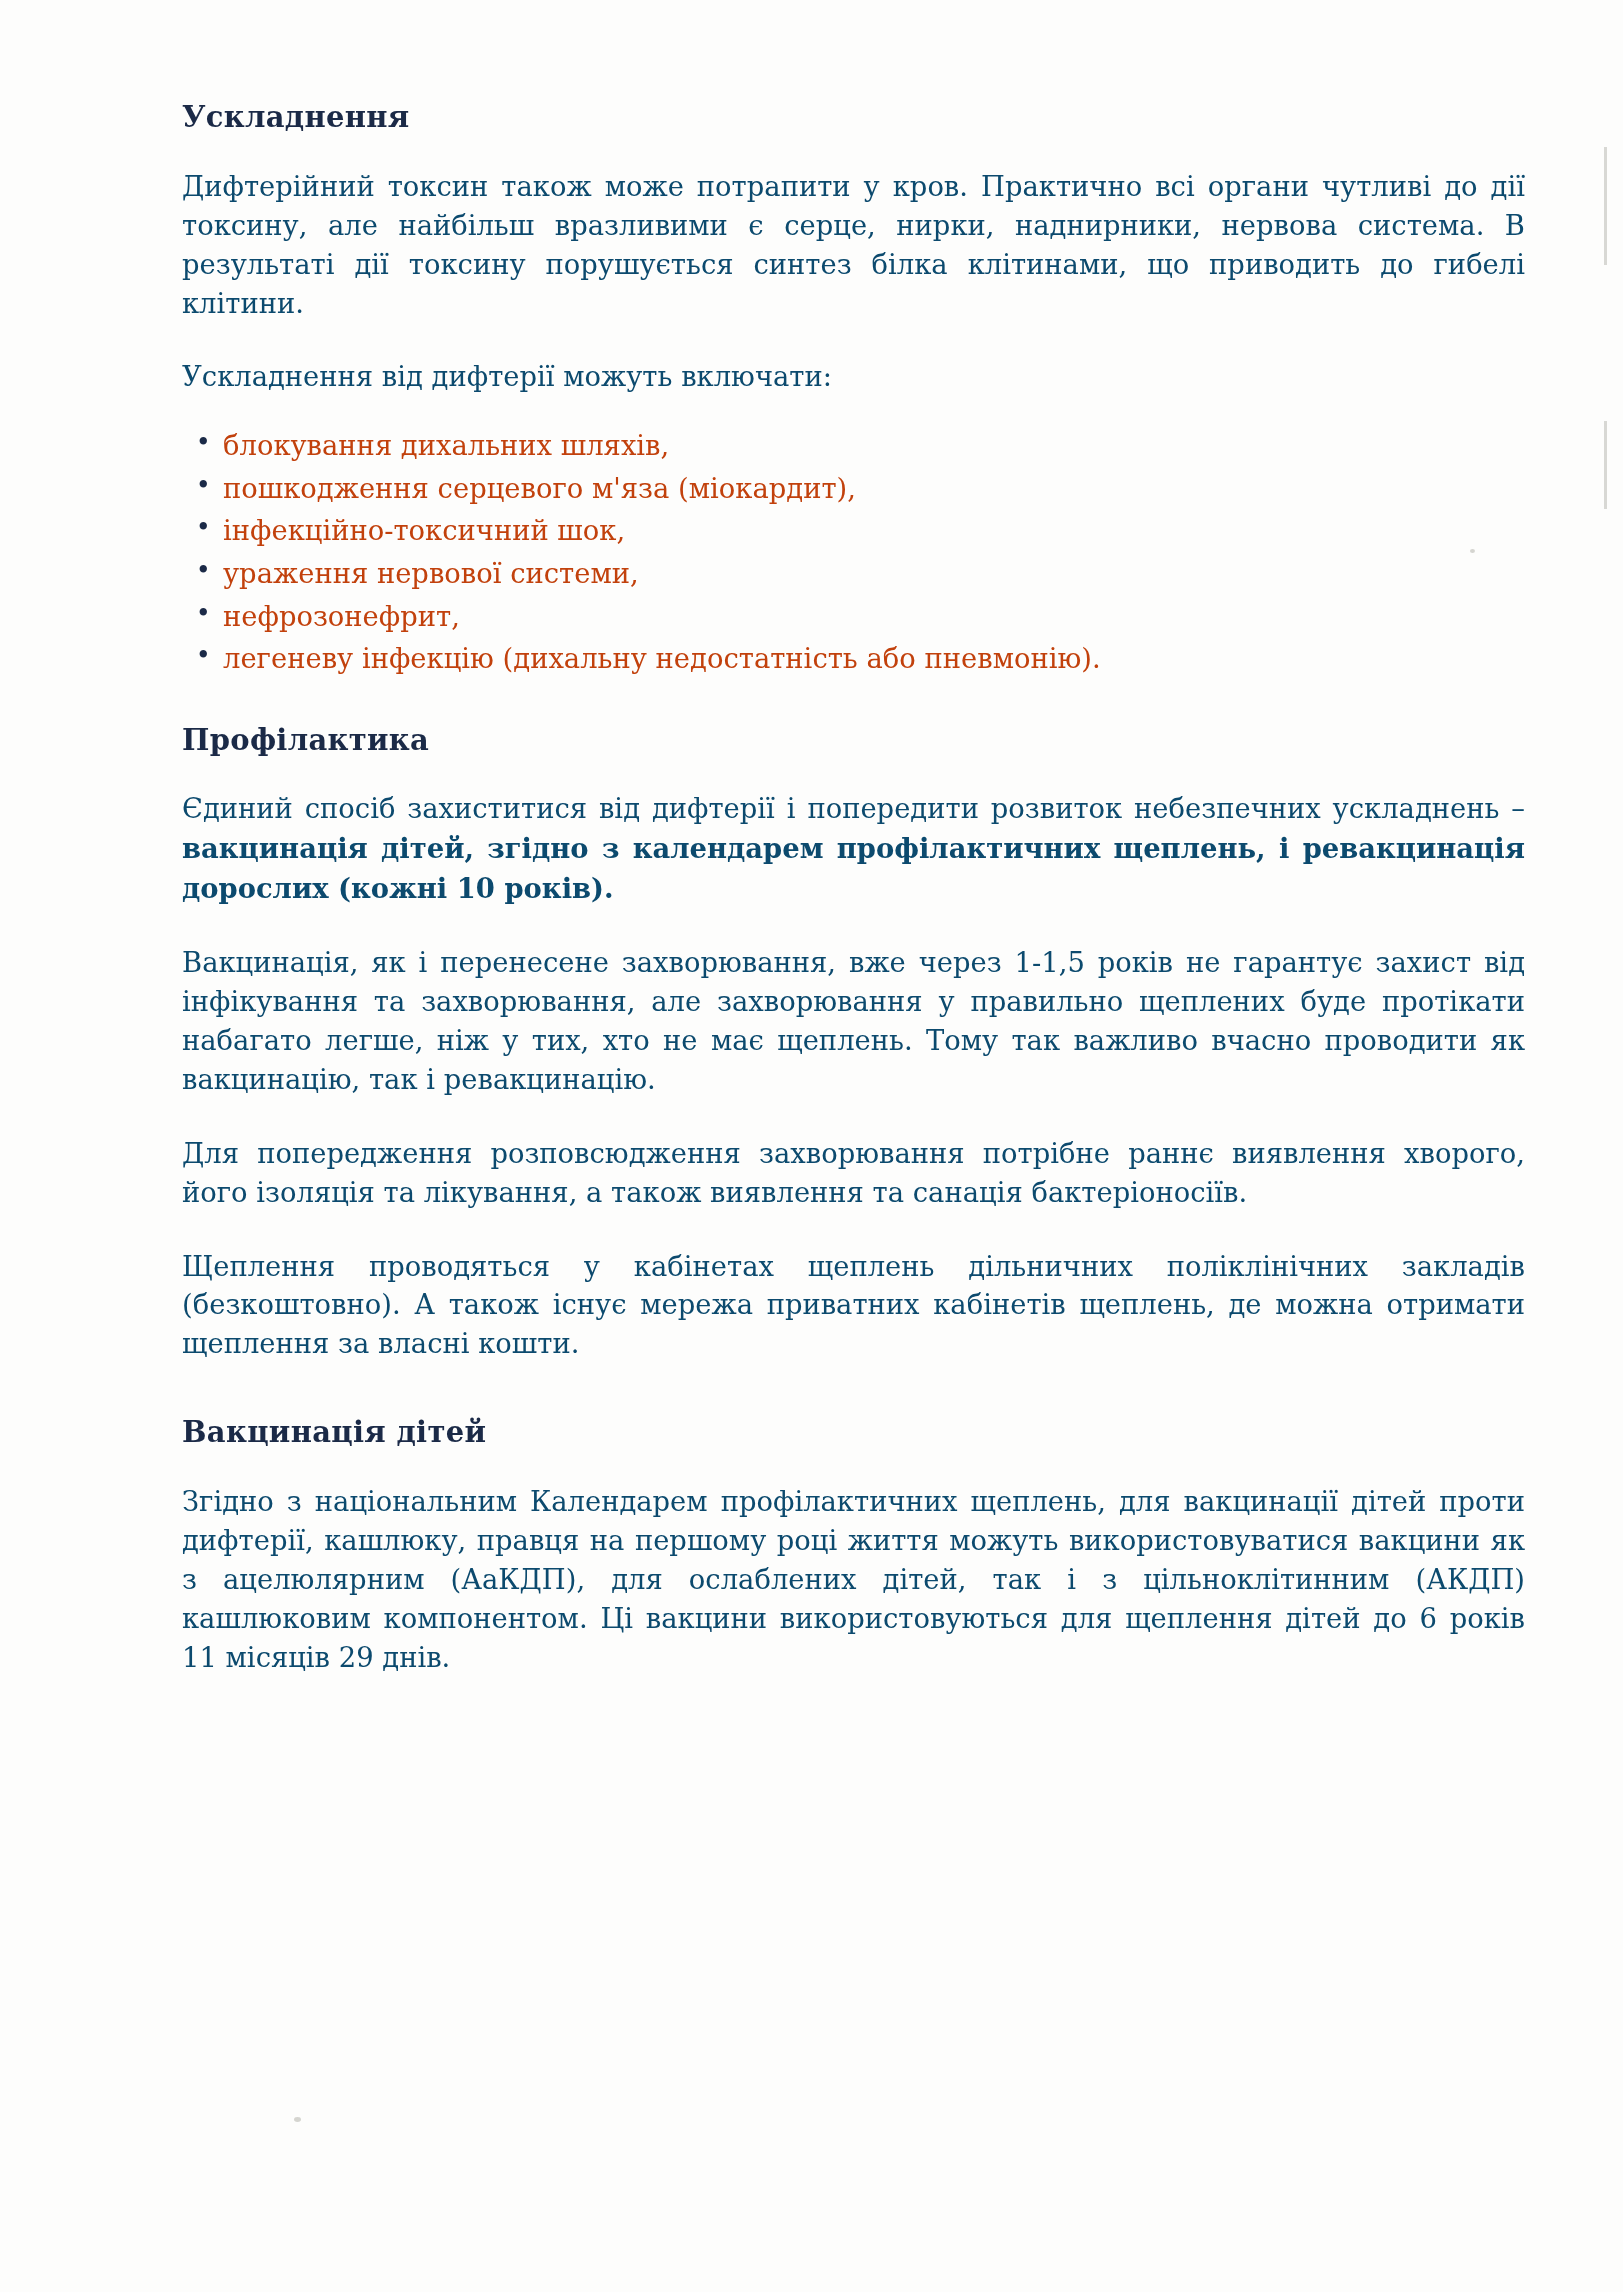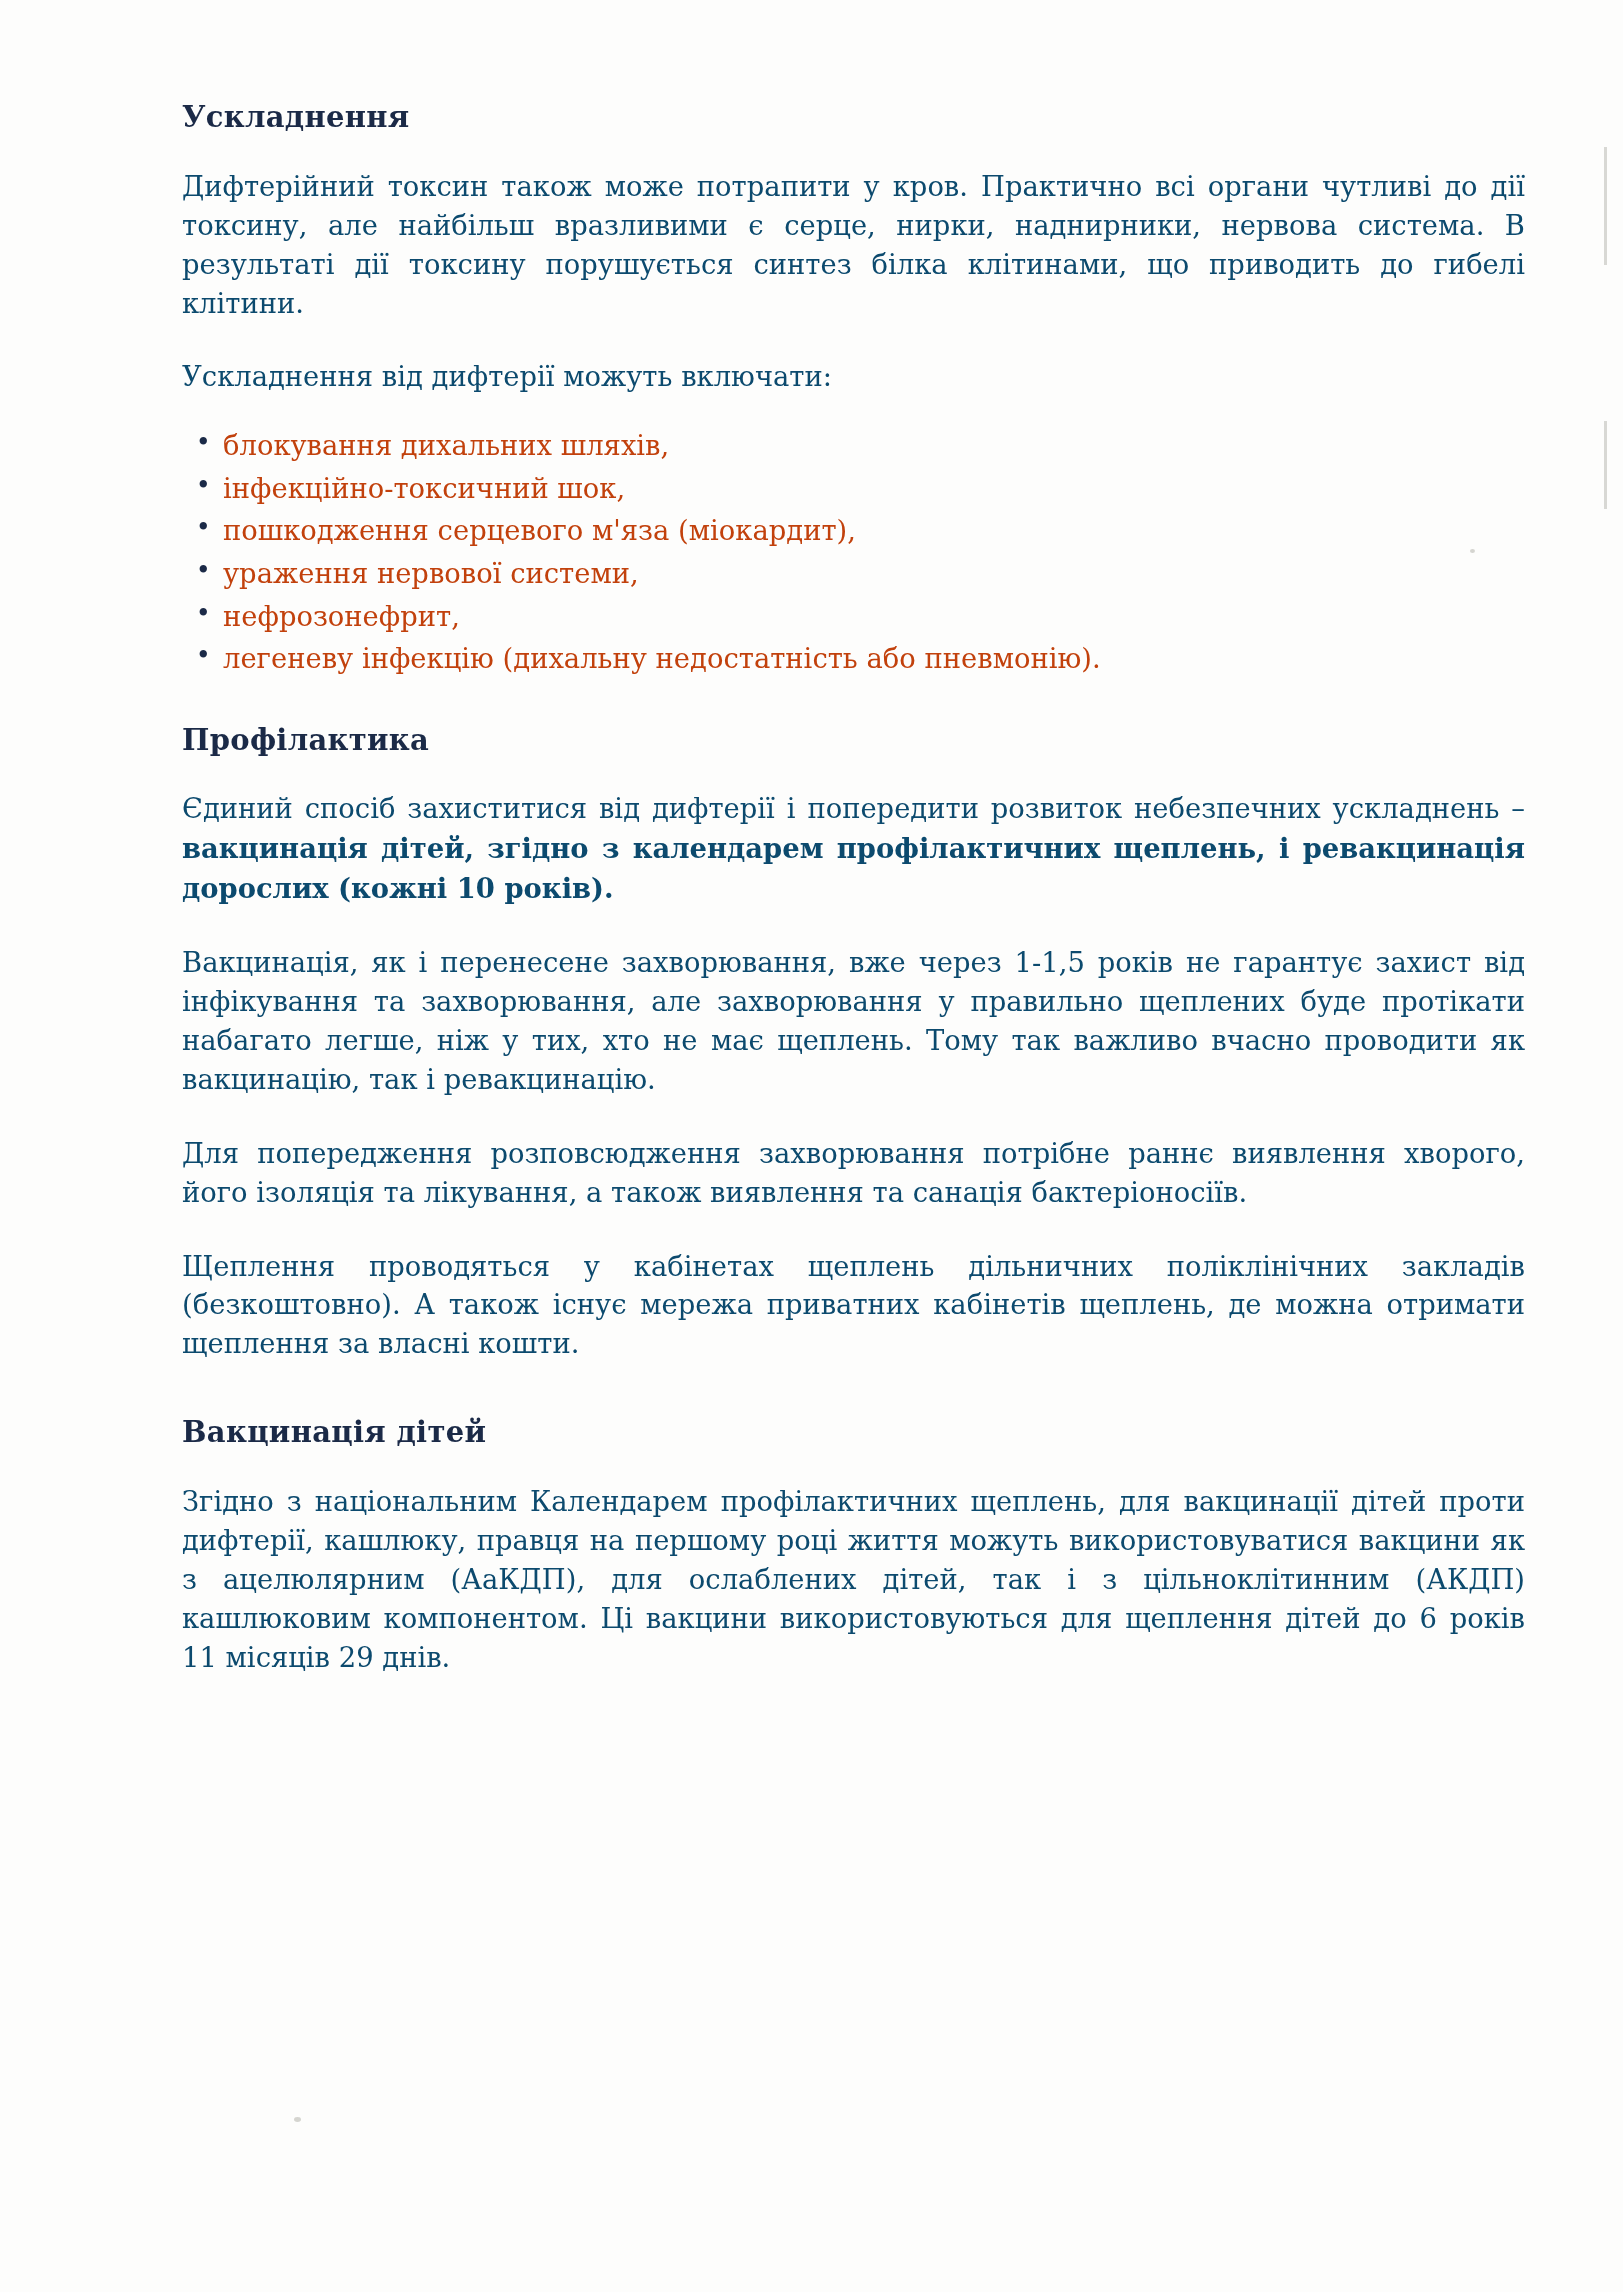--- a/index.html
+++ b/index.html
@@ -98,22 +98,22 @@
   <div class="content">
 
     <h2 class="doc-heading">Ускладнення</h2>
 
     <p class="para">Дифтерійний токсин також може потрапити у кров. Практично всі органи чутливі до дії токсину, але найбільш вразливими є серце, нирки, наднирники, нервова система. В результаті дії токсину порушується синтез білка клітинами, що приводить до гибелі клітини.</p>
 
     <p class="para tight">Ускладнення від дифтерії можуть включати:</p>
 
     <ul class="bullets">
       <li>блокування дихальних шляхів,</li>
+      <li>пошкодження серцевого м'яза (міокардит),</li>
       <li>інфекційно-токсичний шок,</li>
-      <li>пошкодження серцевого м'яза (міокардит),</li>
       <li>ураження нервової системи,</li>
       <li>нефрозонефрит,</li>
       <li>легеневу інфекцію (дихальну недостатність або пневмонію).</li>
     </ul>
 
     <h2 class="doc-heading">Профілактика</h2>
 
     <p class="para">
       <span>Єдиний спосіб захиститися від дифтерії і попередити розвиток небезпечних ускладнень – </span><b>вакцинація дітей, згідно з календарем профілактичних щеплень, і ревакцинація дорослих (кожні 10 років).</b>
     </p>

